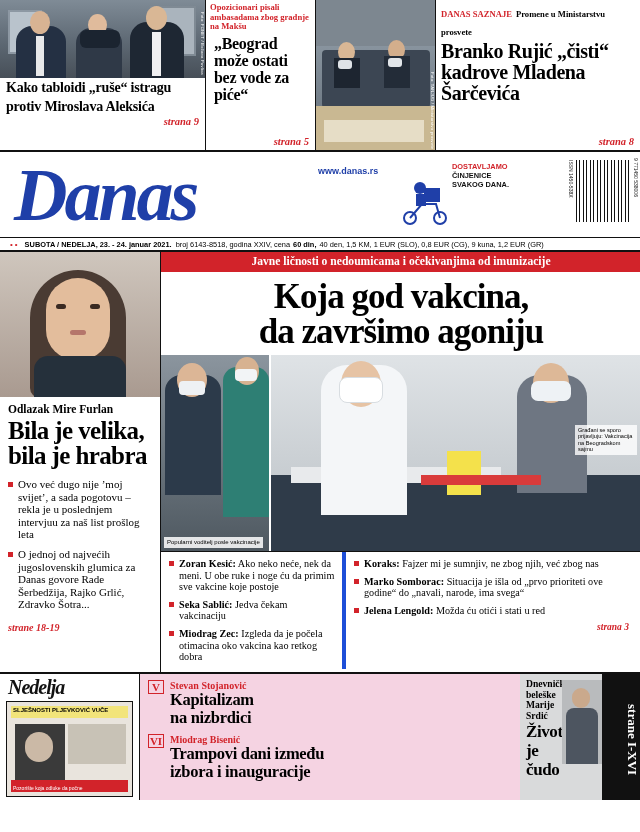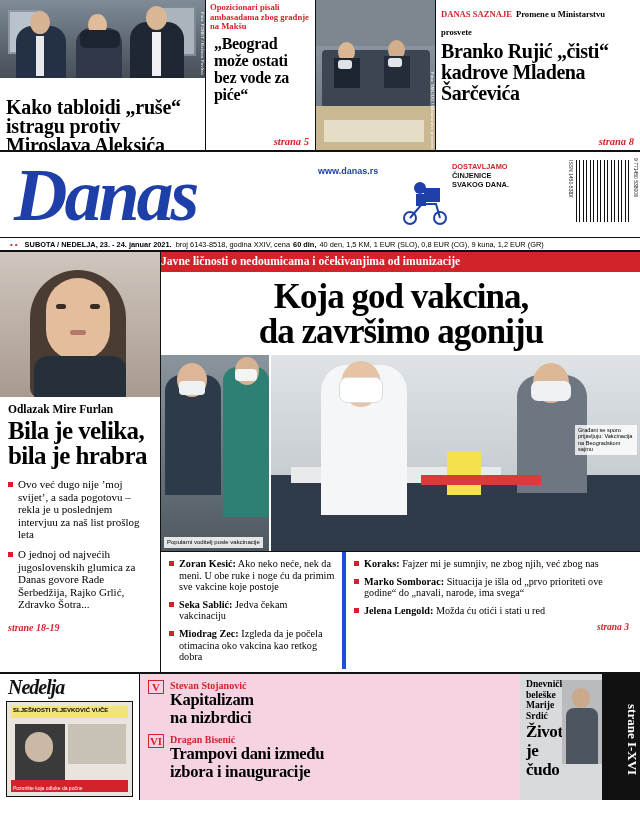--- a/index.html
+++ b/index.html
@@ -25,21 +25,21 @@
     position: absolute; writing-mode: vertical-rl; font-size: 4.2px;
     color: #fff; letter-spacing: .2px; font-family: "Liberation Sans", sans-serif;
   }
 
   
   .p1 { height: 82px; width: 206px; background: linear-gradient(#6d7a88, #49525c); }
   .p1 .wall { position:absolute; inset:0; background:
       linear-gradient(180deg,#7f8b96 0%, #5d6873 55%, #474f58 100%); }
   .head { position:absolute; border-radius:50%; background:#d6ae8e; }
   .hl1 {
-    font-size: 20px; line-height: 19px; font-weight: bold; padding: 20px 6px 0 6px;
+    font-size: 14px; line-height: 19px; font-weight: bold; padding: 0 6px 0 6px;
     letter-spacing:-.2px;
   }
   .strana { font-style: italic; font-weight: bold; color:#d2232a; font-size:10.5px; text-align:right; padding-right:6px; }
 
   .kicker-red {
     color:#d2232a; font-weight:bold; font-size:8.6px; line-height:9.6px;
     font-family:"Liberation Serif", serif; padding:3px 4px 2px 4px;
   }
   .hl2 { font-size: 16px; line-height: 17px; font-weight:bold; padding:1px 8px; letter-spacing:-.3px;}
   .hl4 { font-size: 20px; line-height: 21px; font-weight:bold; padding:2px 5px 0 5px; letter-spacing:-.4px;}
@@ -75,21 +75,21 @@
   .mira-photo { width:160px; height:145px; position:relative; overflow:hidden; background:#b8a8a0; }
   .odlazak { font-weight:bold; font-size:11.5px; padding:6px 6px 0 8px; }
   .bila { font-weight:bold; font-size:25px; line-height:25px; padding:3px 6px 0 8px; letter-spacing:-.6px;}
   .bullets { padding:10px 8px 0 8px; font-size:11px; line-height:12.6px; }
   .bullets li { list-style:none; position:relative; padding-left:10px; margin-bottom:7px; }
   .bullets li:before { content:""; position:absolute; left:0; top:4px; width:5px; height:5px; background:#d2232a; }
   .strane1819 { font-style:italic; font-weight:bold; color:#d2232a; font-size:10px; padding:4px 8px 0 8px; }
 
   .banner {
     background:#d2232a; color:#fff; font-weight:bold; font-size:11.6px;
-    padding:3px 0 4px 0; font-family:"Liberation Serif", serif;
+    text-align:center; padding:3px 0 4px 0; font-family:"Liberation Serif", serif;
   }
   .bigtitle {
     font-weight:bold; font-size:35px; line-height:35px; text-align:center;
     padding:7px 8px 6px 8px; letter-spacing:-1px;
   }
   .hero { display:flex; height:196px; }
   .hero-l { width:110px; position:relative; overflow:hidden; background:#7e8b95; border-right:2px solid #fff;}
   .hero-r { width:370px; position:relative; overflow:hidden; background:#cfd3d6; }
   .hero-cap { position:absolute; left:3px; bottom:3px; background:rgba(255,255,255,.85);
               font-size:6px; line-height:7px; padding:2px 3px; font-family:"Liberation Sans", sans-serif; }
@@ -325,21 +325,21 @@
         <div class="rn">V</div>
         <div>
           <div class="au">Stevan Stojanović</div>
           <div class="ti">Kapitalizam</div>
           <div class="ti">na nizbrdici</div>
         </div>
       </div>
       <div class="row" style="margin-top:8px;">
         <div class="rn">VI</div>
         <div>
-          <div class="au">Dragan Bisenić</div>
+          <div class="au">Miodrag Bisenić</div>
           <div class="ti">Trampovi dani između</div>
           <div class="ti">izbora i inauguracije</div>
         </div>
       </div>
     </div>
 
     <div class="greybox">
       <div class="gb-txt">
         <div class="gb-kicker">Dnevničke</div>
         <div class="gb-kicker">beleške</div>

